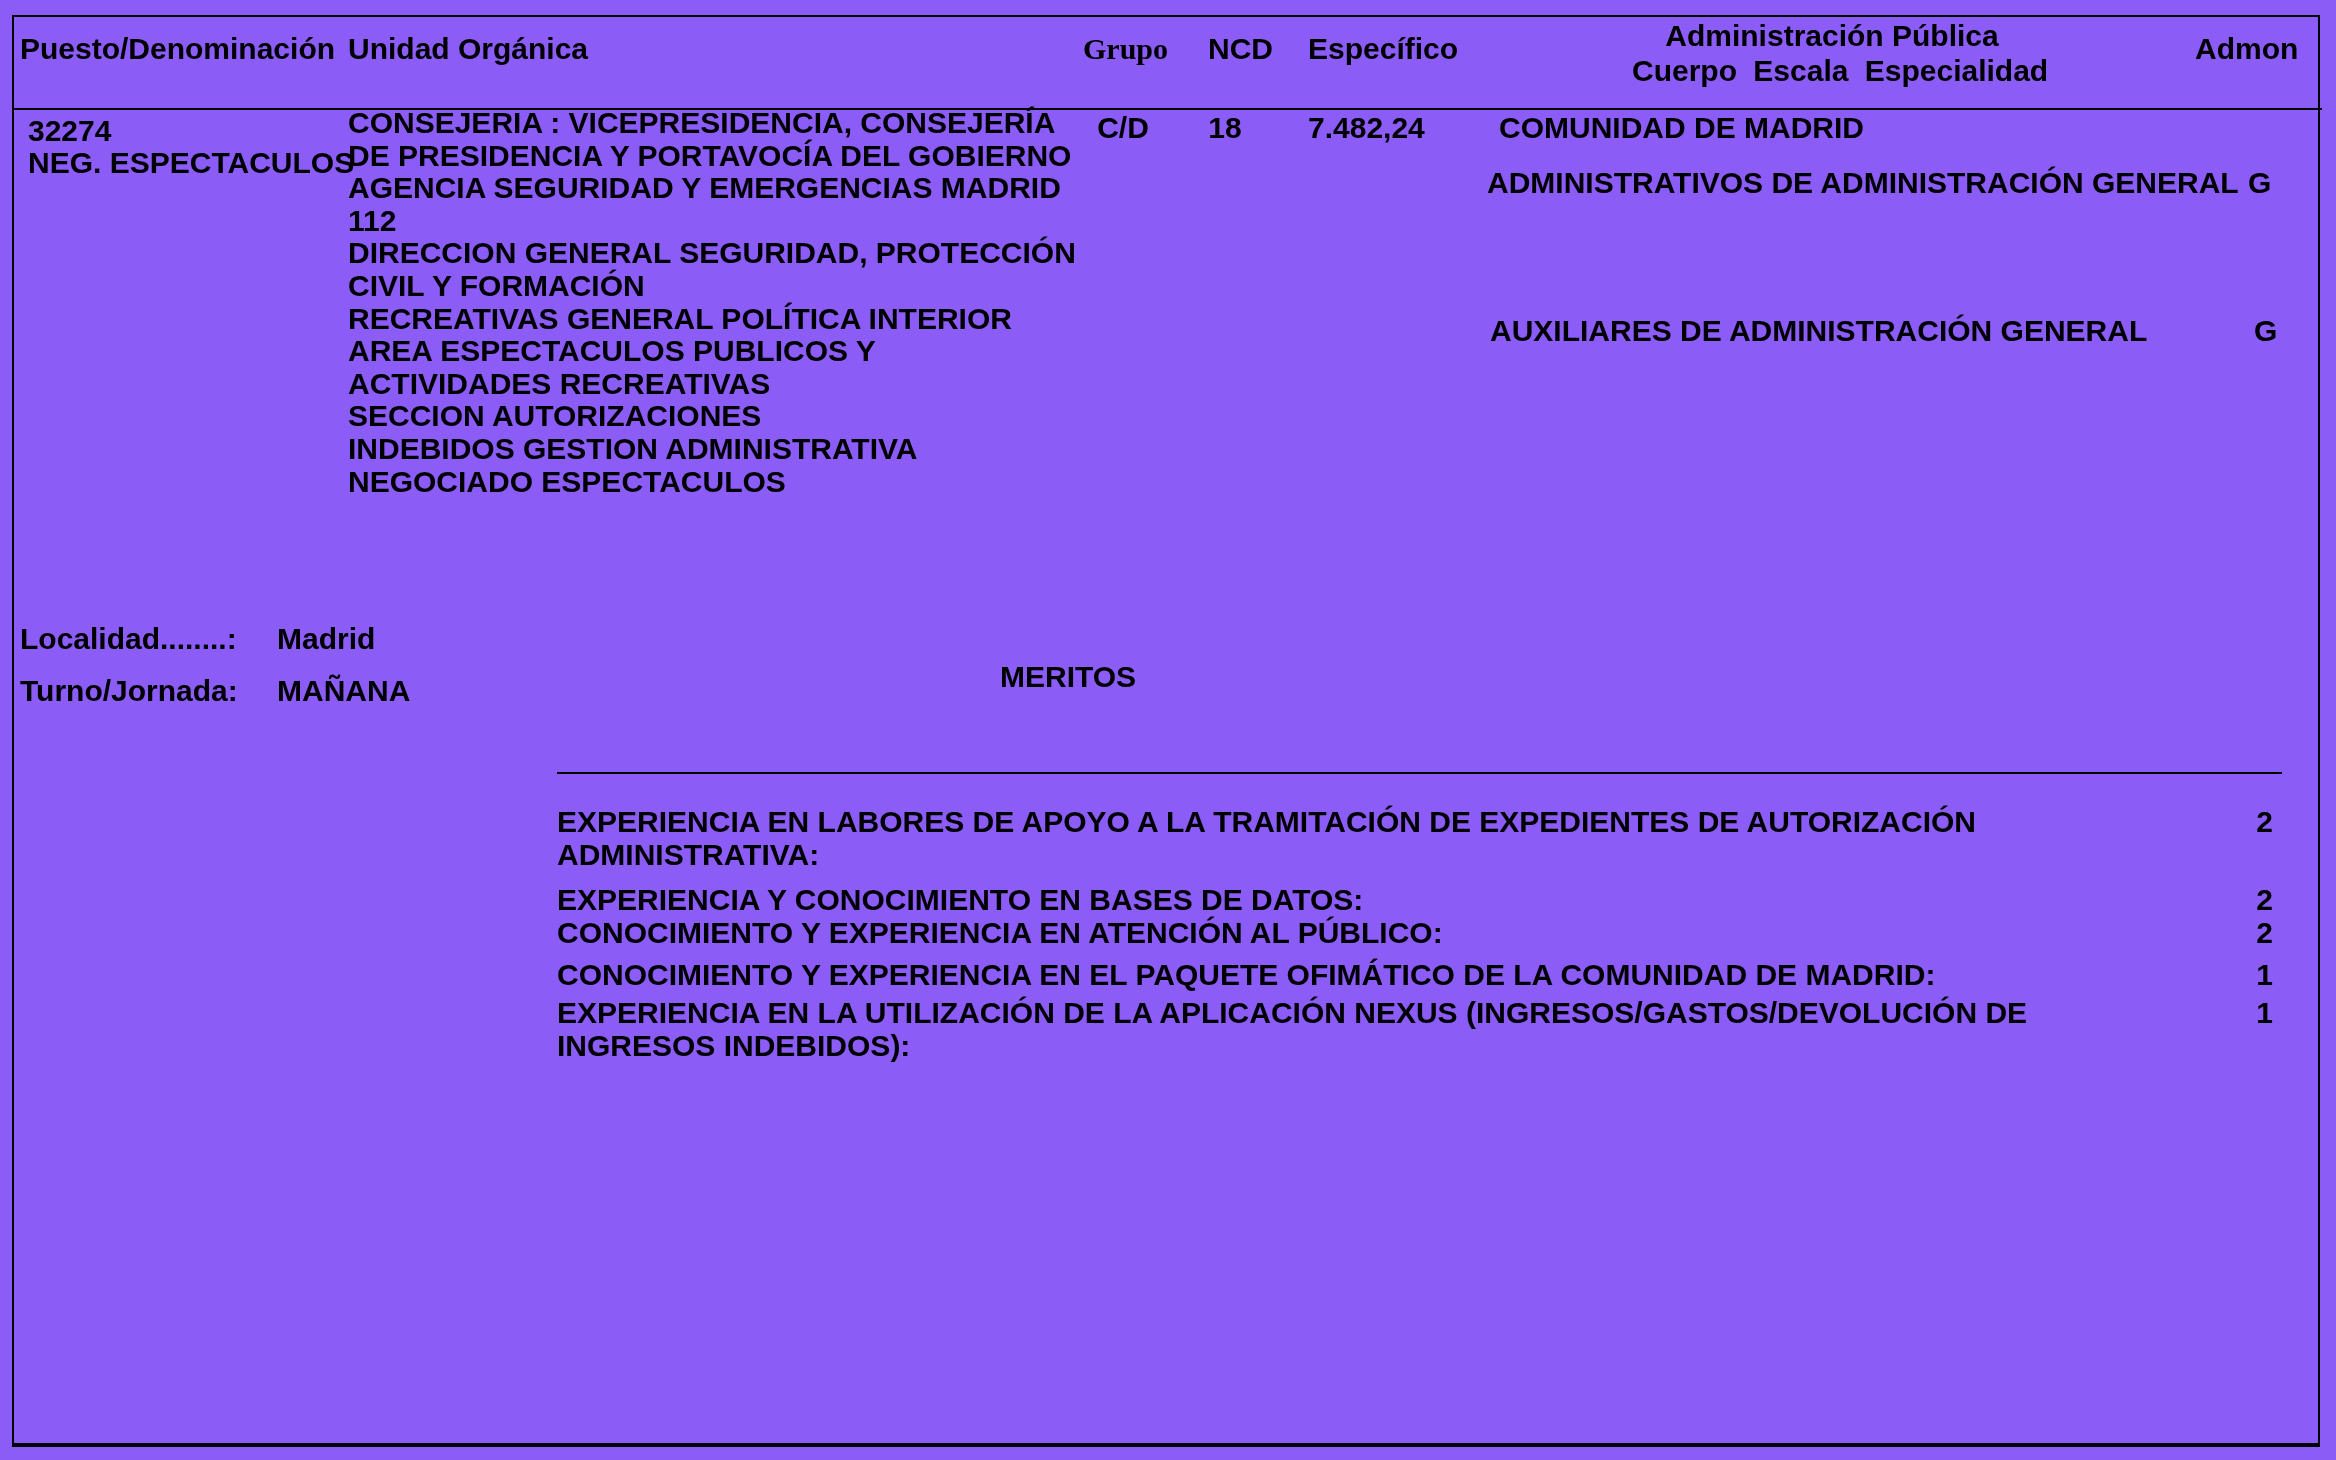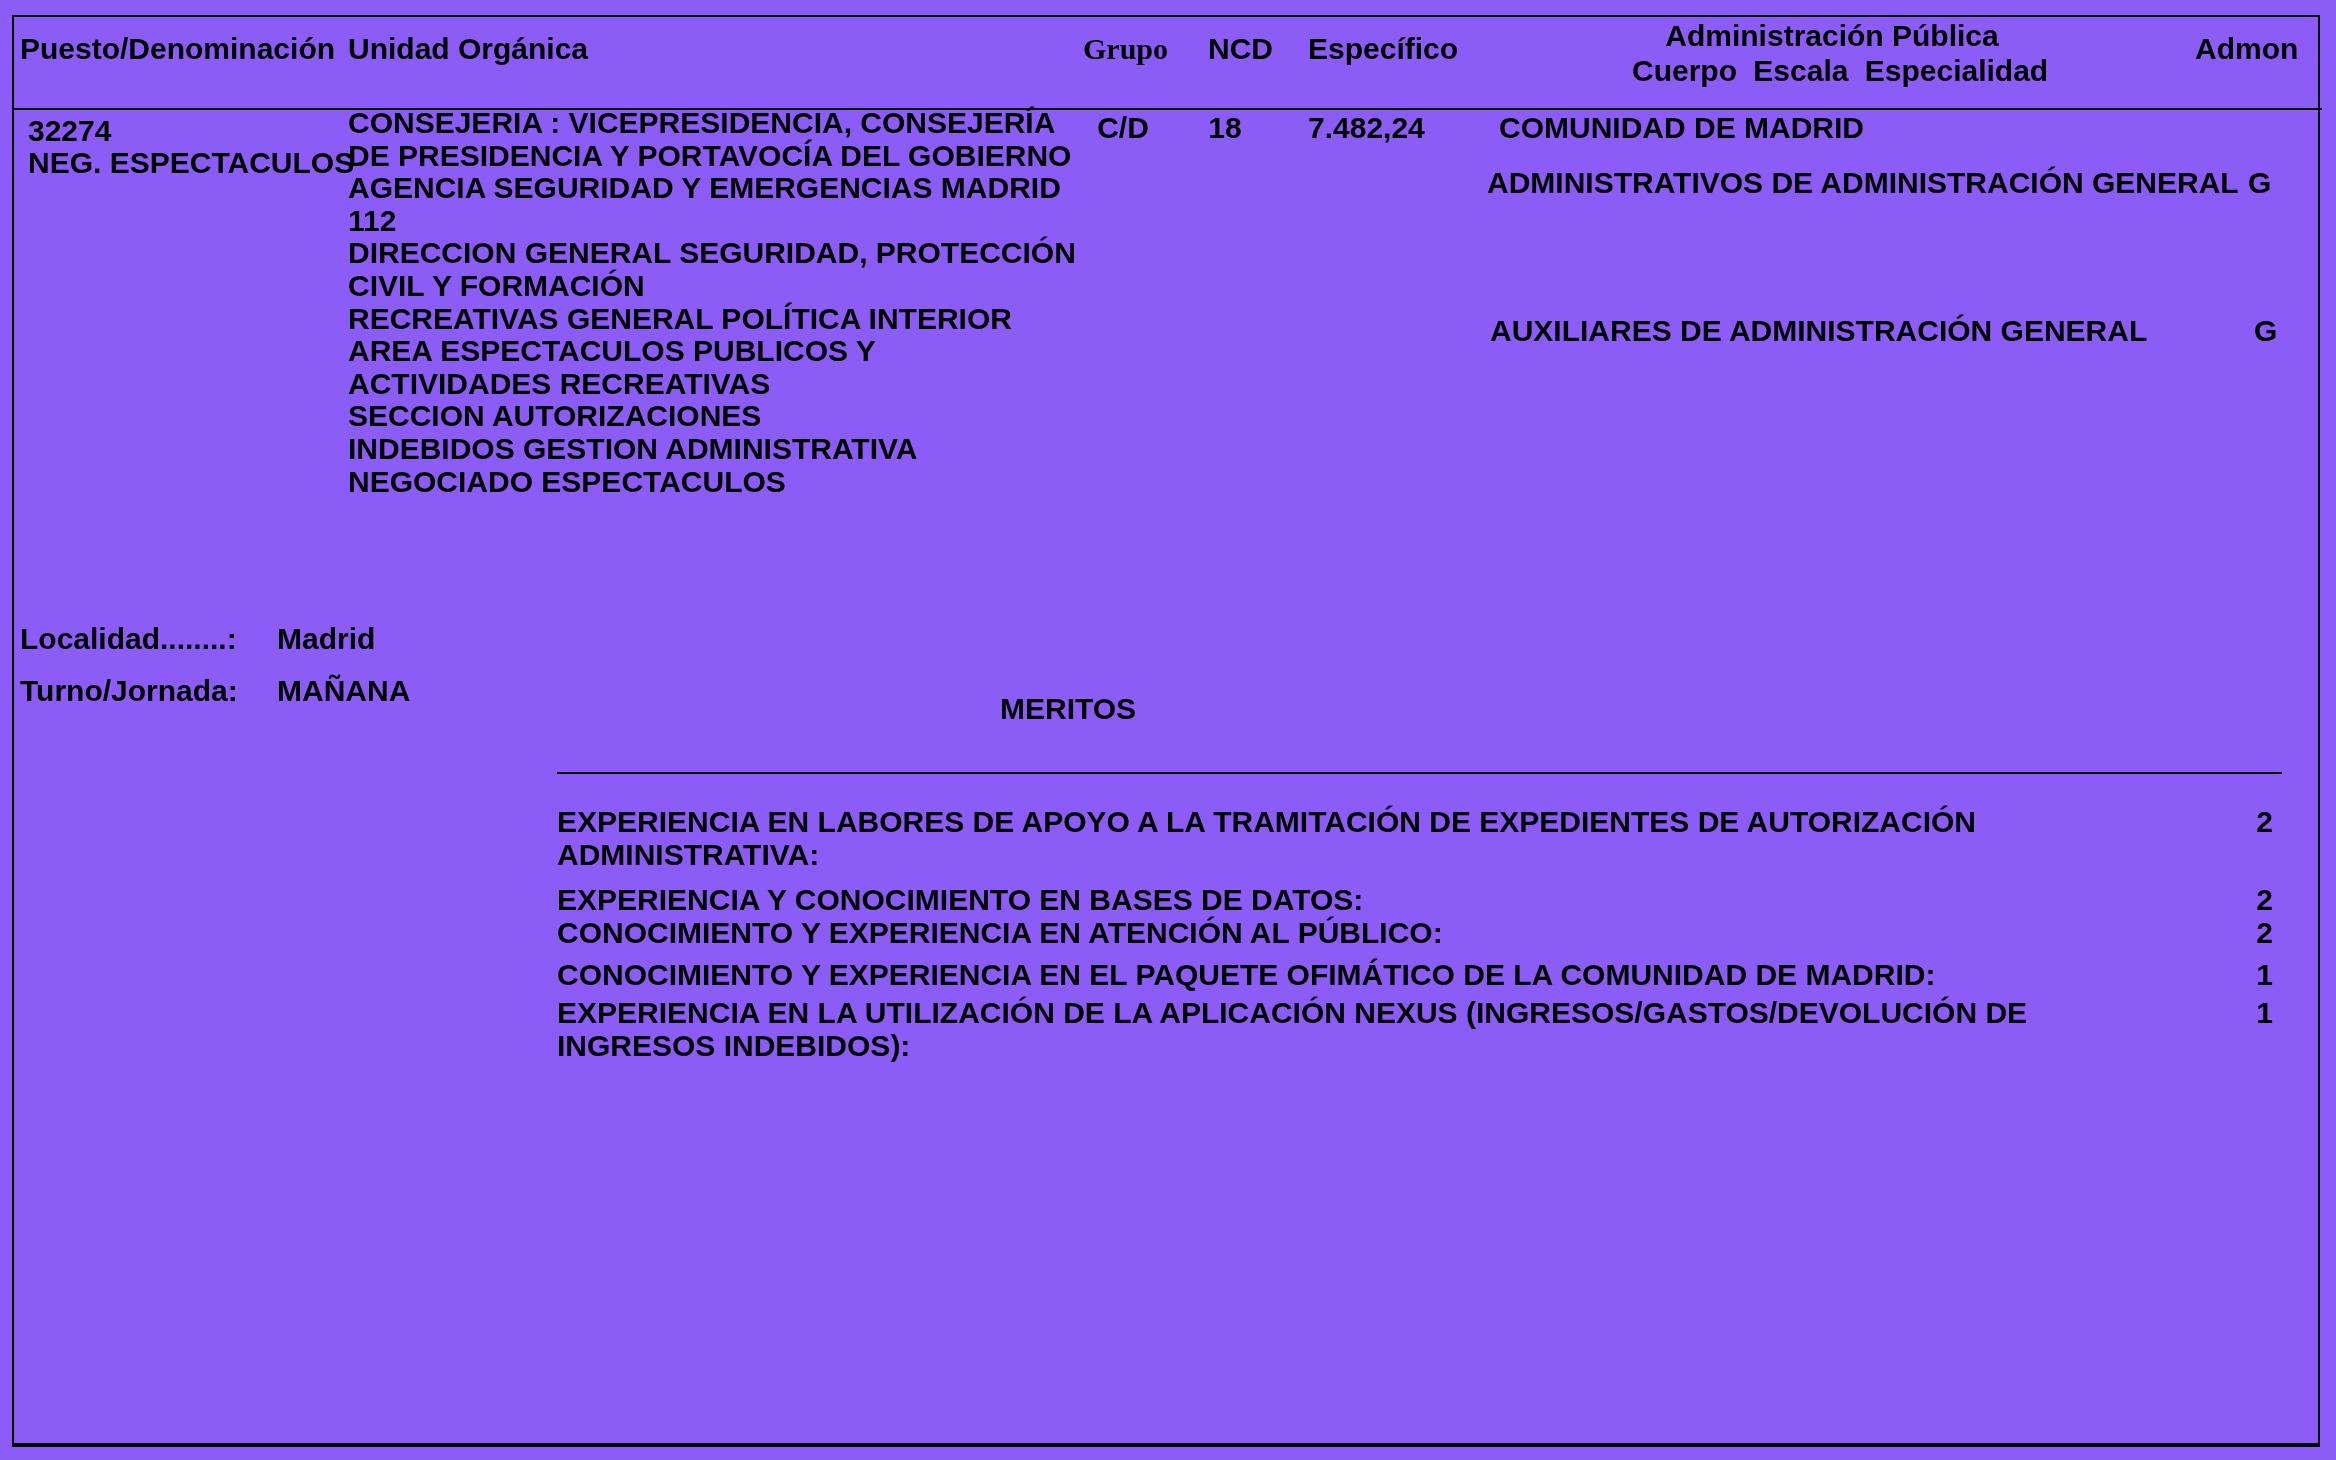--- a/index.html
+++ b/index.html
@@ -120,21 +120,21 @@
   <div class="abs" style="left:1487px; top:166px;">ADMINISTRATIVOS DE ADMINISTRACIÓN GENERAL</div>
   <div class="abs" style="left:2248px; top:166px;">G</div>
   <div class="abs" style="left:1490px; top:314px;">AUXILIARES DE ADMINISTRACIÓN GENERAL</div>
   <div class="abs" style="left:2254px; top:314px;">G</div>
 
   <div class="abs" style="left:20px; top:622px;">Localidad........:</div>
   <div class="abs" style="left:277px; top:622px;">Madrid</div>
   <div class="abs" style="left:20px; top:674px;">Turno/Jornada:</div>
   <div class="abs" style="left:277px; top:674px;">MAÑANA</div>
 
-  <div class="abs" style="left:1000px; top:692px;text-align:center;">MERITOS</div>
+  <div class="abs" style="left:1000px; top:660px;text-align:center;">MERITOS</div>
   <div id="merits-rule"></div>
 
   <div id="merits-list">
     <div class="merit-item">
       <div class="merit-label">EXPERIENCIA EN LABORES DE APOYO A LA TRAMITACIÓN DE EXPEDIENTES DE AUTORIZACIÓN</div>
       <div class="merit-label">ADMINISTRATIVA:</div>
       <div class="merit-value">2</div>
     </div>
     <div class="merit-item">
       <div class="merit-label">EXPERIENCIA Y CONOCIMIENTO EN BASES DE DATOS:</div>

